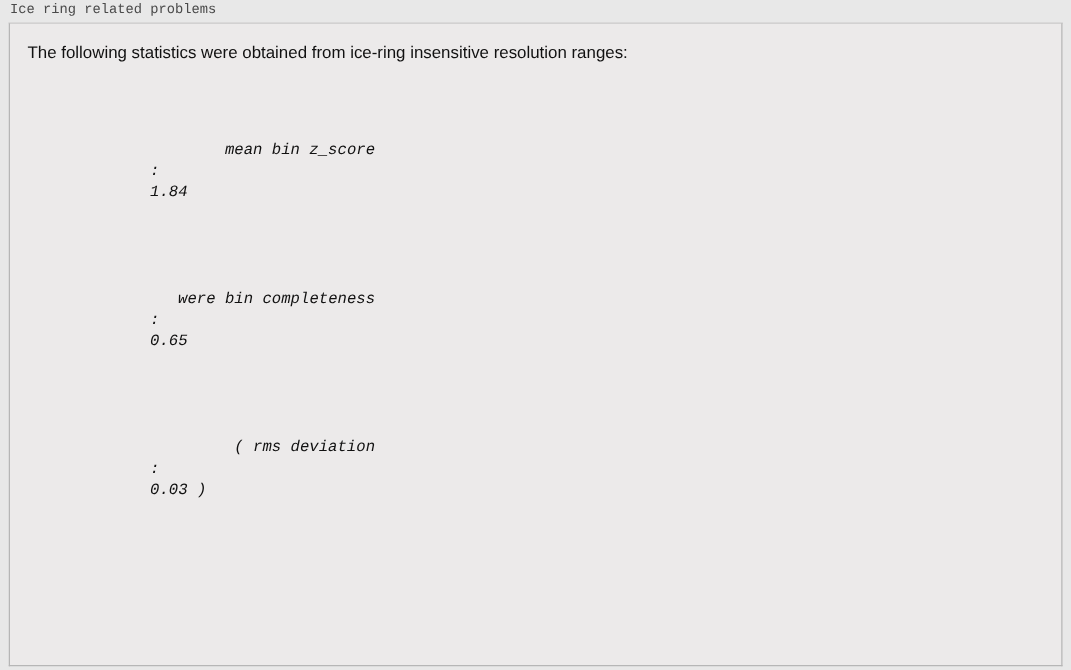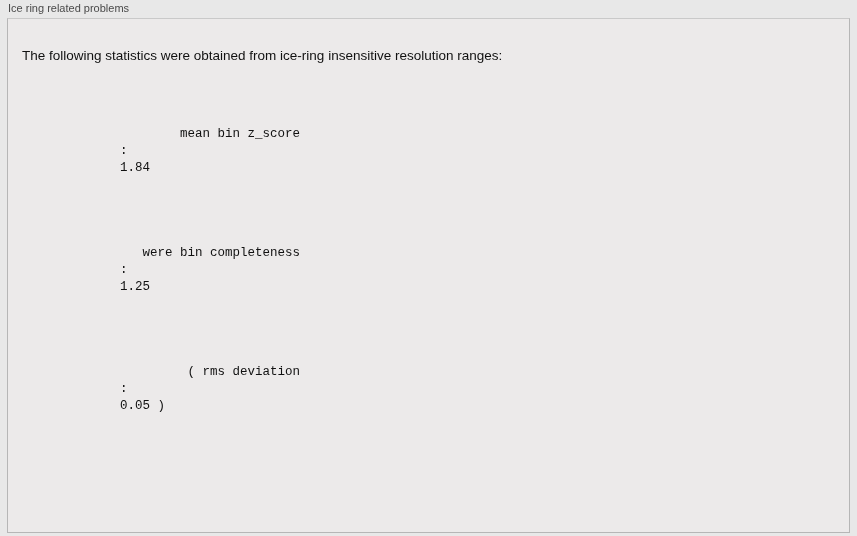--- a/index.html
+++ b/index.html
@@ -22,21 +22,21 @@
     background: #e8e8e8;
     box-sizing: border-box;
   }
   .titlebar {
     height: 18px;
     background: #e8e8e8;
     padding: 2px 0 0 8px;
     box-sizing: border-box;
     font-size: 11px;
     color: #4a4a4a;
-    font-family: Liberation Sans, sans-serif;
+    font-family: Liberation Mono, monospace;
   }
   .panel {
     position: absolute;
     top: 18px;
     left: 7px;
     right: 7px;
     bottom: 3px;
     background: #eceaea;
     border: 1px solid #b6b6b6;
     border-top-color: #c9c9c9;
@@ -53,31 +53,31 @@
   .stats {
     font-family: "Liberation Mono", monospace;
     font-size: 12.5px;
     line-height: 17px;
     margin: 10px 0 0 38px;
     white-space: pre;
     color: #111;
   }
   .stats-row {
     display: block;
+    font-style: italic;
   }
   .stats-label {
     display: inline-block;
     width: 180px;
     text-align: right;
   }
   .stats-val {
     display: inline-block;
   }
   .intro {
-    margin-top: 14px;
   }
 </style>
 </head>
 <body>
 
 <div id="app">
 
   <div class="titlebar">Ice ring related problems</div>
 
   <div class="panel">
@@ -86,23 +86,23 @@
 
     <div class="stats">
       <span class="stats-row">
         <span class="stats-label">mean bin z_score</span>
         <span class="stats-val">:</span>
         <span class="stats-val">1.84</span>
       </span>
       <span class="stats-row">
         <span class="stats-label">were bin completeness</span>
         <span class="stats-val">:</span>
-        <span class="stats-val">1.25</span>
+        <span class="stats-val">0.65</span>
       </span>
       <span class="stats-row">
         <span class="stats-label">( rms deviation</span>
         <span class="stats-val">:</span>
-        <span class="stats-val">0.05 )</span>
+        <span class="stats-val">0.03 )</span>
       </span>
     </div>
 
   </div>
 </div>
 
 </body></html>

